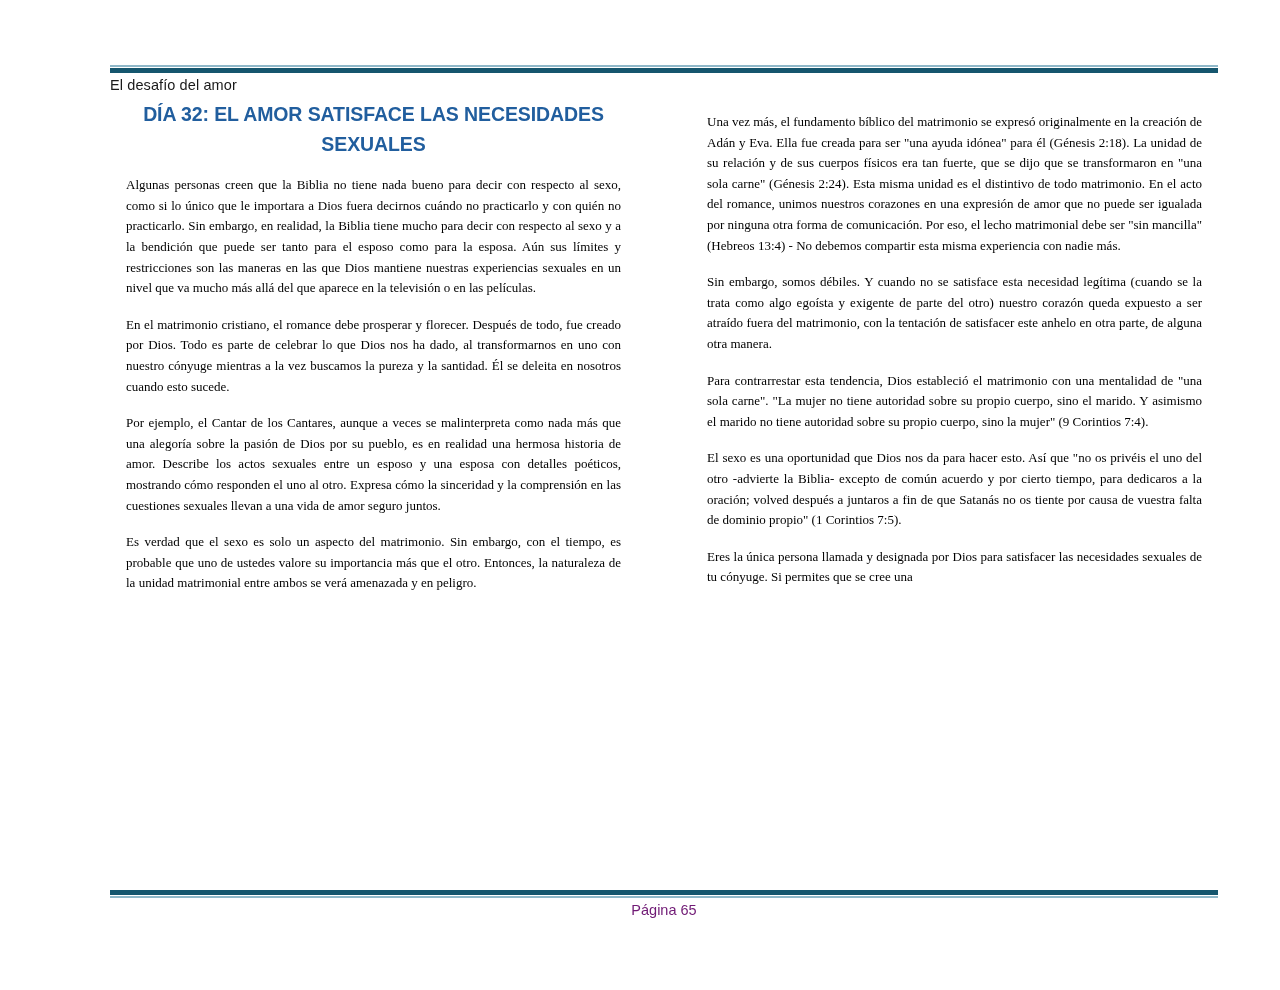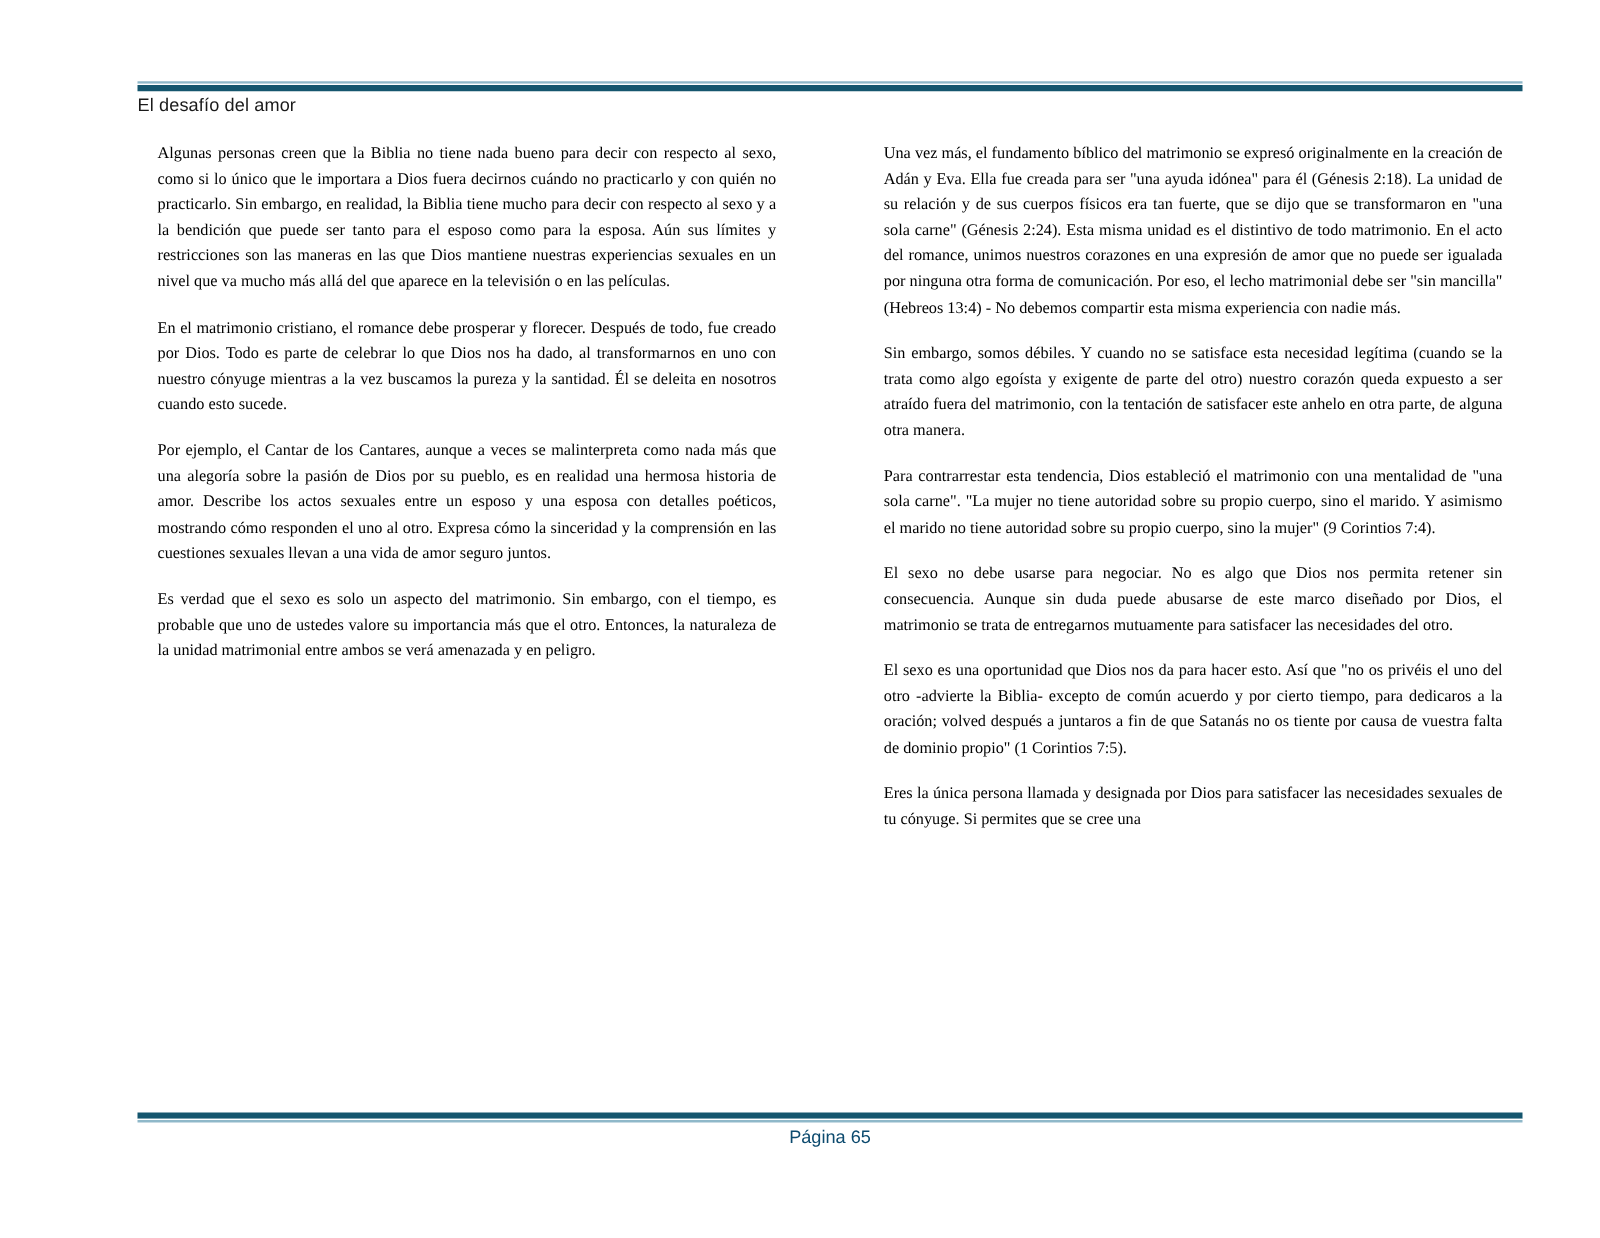--- a/index.html
+++ b/index.html
@@ -89,21 +89,21 @@
   .footer {
     position: absolute;
     left: 110px;
     top: 901px;
     width: 1108px;
     text-align: center;
   }
   .footer-text {
     font-family: "Liberation Sans", sans-serif;
     font-size: 14.5px;
-    color: #0c4a6e;
+    color: #701a75;
     line-height: 1.2;
   }
 
   
   .columns {
     position: absolute;
     left: 110px;
     top: 96px;
     width: 1108px;
     height: 786px;
@@ -167,35 +167,35 @@
   <div class="header-rule">
     <div class="thin"></div>
     <div class="gap"></div>
     <div class="thick"></div>
   </div>
 
   <div class="columns">
 
     <div class="col col-left">
 
+      <h1 class="chapter-title">DÍA 32: EL AMOR SATISFACE LAS NECESIDADES SEXUALES</h1>
 
 
       <p class="body-par">Algunas personas creen que la Biblia no tiene nada bueno para decir con respecto al sexo, como si lo único que le importara a Dios fuera decirnos cuándo no practicarlo y con quién no practicarlo. Sin embargo, en realidad, la Biblia tiene mucho para decir con respecto al sexo y a la bendición que puede ser tanto para el esposo como para la esposa. Aún sus límites y restricciones son las maneras en las que Dios mantiene nuestras experiencias sexuales en un nivel que va mucho más allá del que aparece en la televisión o en las películas.</p>
       <p class="body-par">En el matrimonio cristiano, el romance debe prosperar y florecer. Después de todo, fue creado por Dios. Todo es parte de celebrar lo que Dios nos ha dado, al transformarnos en uno con nuestro cónyuge mientras a la vez buscamos la pureza y la santidad. Él se deleita en nosotros cuando esto sucede.</p>
       <p class="body-par">Por ejemplo, el Cantar de los Cantares, aunque a veces se malinterpreta como nada más que una alegoría sobre la pasión de Dios por su pueblo, es en realidad una hermosa historia de amor. Describe los actos sexuales entre un esposo y una esposa con detalles poéticos, mostrando cómo responden el uno al otro. Expresa cómo la sinceridad y la comprensión en las cuestiones sexuales llevan a una vida de amor seguro juntos.</p>
       <p class="body-par">Es verdad que el sexo es solo un aspecto del matrimonio. Sin embargo, con el tiempo, es probable que uno de ustedes valore su importancia más que el otro. Entonces, la naturaleza de la unidad matrimonial entre ambos se verá amenazada y en peligro.</p>
 
     </div>
 
     <div class="col col-right">
 
       <p class="body-par">Una vez más, el fundamento bíblico del matrimonio se expresó originalmente en la creación de Adán y Eva. Ella fue creada para ser "una ayuda idónea" para él (Génesis 2:18). La unidad de su relación y de sus cuerpos físicos era tan fuerte, que se dijo que se transformaron en "una sola carne" (Génesis 2:24). Esta misma unidad es el distintivo de todo matrimonio. En el acto del romance, unimos nuestros corazones en una expresión de amor que no puede ser igualada por ninguna otra forma de comunicación. Por eso, el lecho matrimonial debe ser "sin mancilla" (Hebreos 13:4) - No debemos compartir esta misma experiencia con nadie más.</p>
       <p class="body-par">Sin embargo, somos débiles. Y cuando no se satisface esta necesidad legítima (cuando se la trata como algo egoísta y exigente de parte del otro) nuestro corazón queda expuesto a ser atraído fuera del matrimonio, con la tentación de satisfacer este anhelo en otra parte, de alguna otra manera.</p>
       <p class="body-par">Para contrarrestar esta tendencia, Dios estableció el matrimonio con una mentalidad de "una sola carne". "La mujer no tiene autoridad sobre su propio cuerpo, sino el marido. Y asimismo el marido no tiene autoridad sobre su propio cuerpo, sino la mujer" (9 Corintios 7:4).</p>
-      <p class="body-par">El sexo no debe usarse para negociar. No es algo que Dios nos permita retener sin consecuencia. Aunque sin duda puede abusarse de este marco diseñado por Dios, el matrimonio se trata de entregarnos mutuamente para satisfacer las necesidades del otro.</p>
       <p class="body-par">El sexo es una oportunidad que Dios nos da para hacer esto. Así que "no os privéis el uno del otro -advierte la Biblia- excepto de común acuerdo y por cierto tiempo, para dedicaros a la oración; volved después a juntaros a fin de que Satanás no os tiente por causa de vuestra falta de dominio propio" (1 Corintios 7:5).</p>
       <p class="body-par last-flush">Eres la única persona llamada y designada por Dios para satisfacer las necesidades sexuales de tu cónyuge. Si permites que se cree una</p>
 
     </div>
 
   </div>
 
   <div class="footer-rule">
     <div class="thick"></div>
     <div class="gap"></div>

